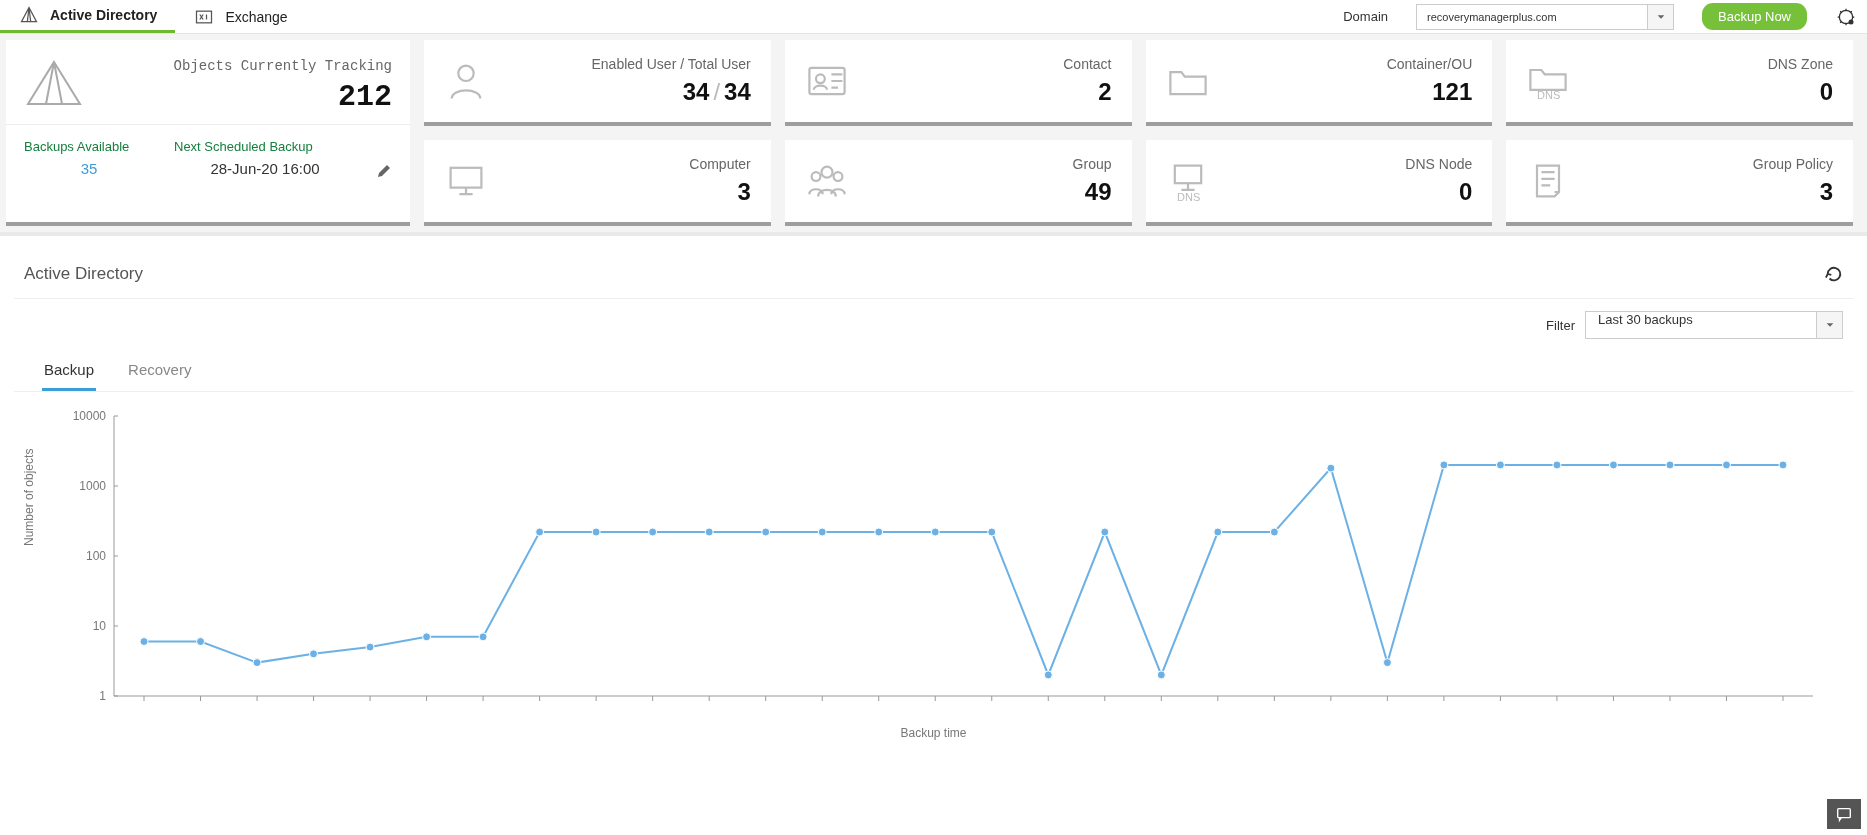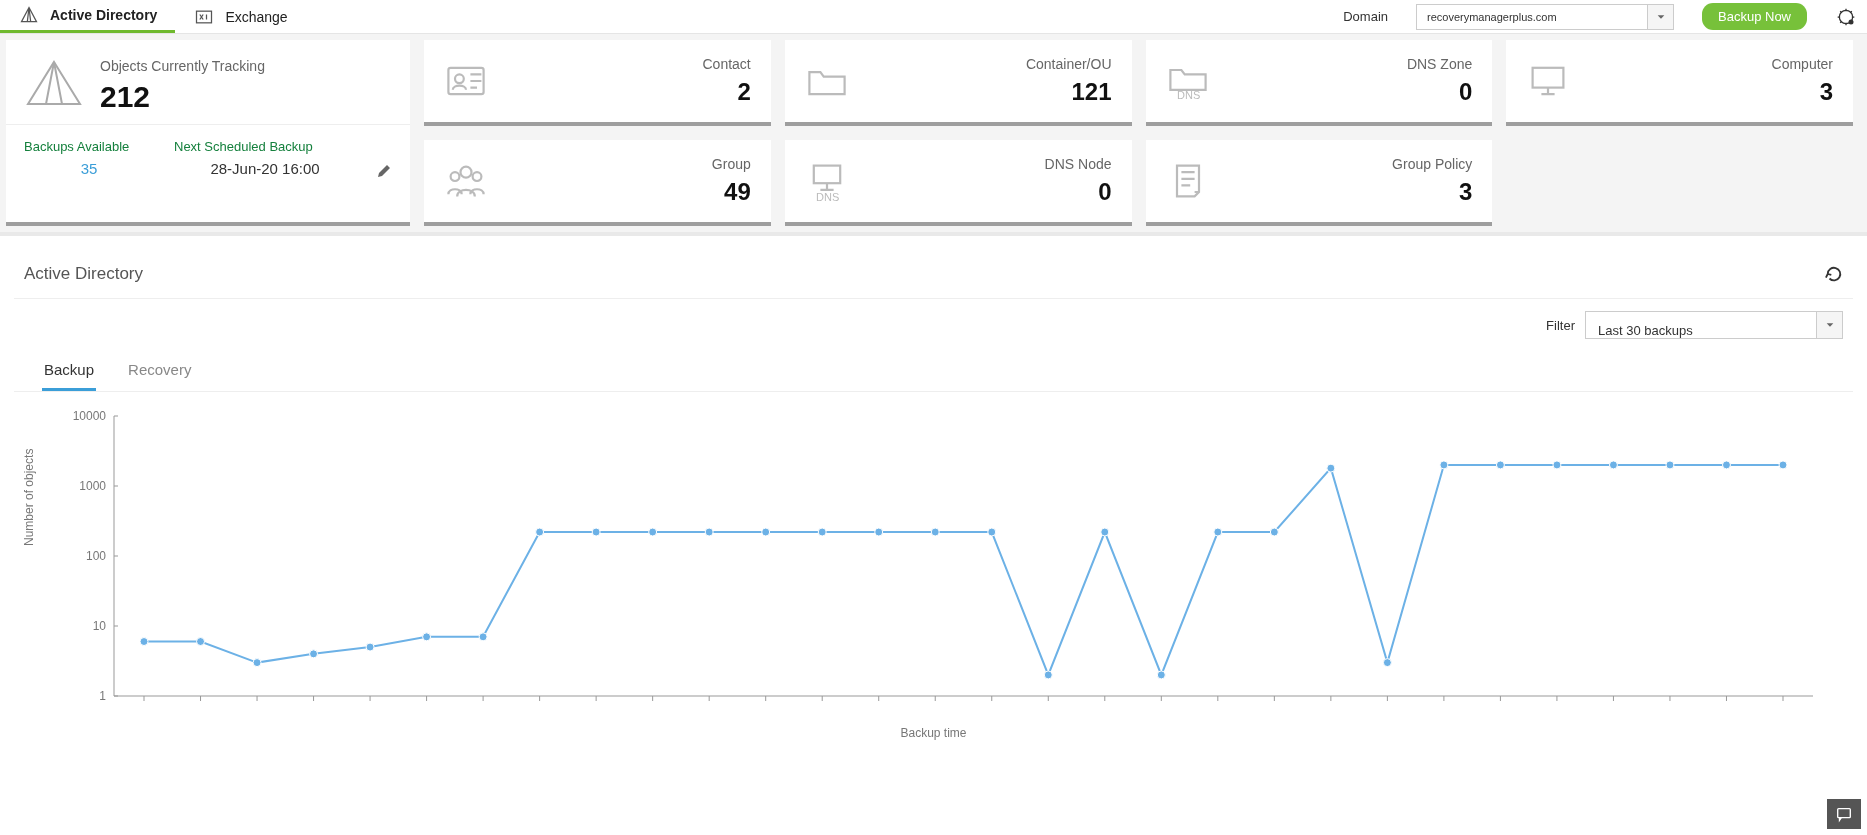--- a/index.html
+++ b/index.html
@@ -83,21 +83,21 @@
     display: flex;
     flex-direction: column;
   }
   .left-top {
     display: flex;
     padding: 18px 18px 10px 18px;
     gap: 16px;
     align-items: flex-start;
   }
   .left-top .ico { width: 60px; height: 50px; }
-  .left-top .txt { flex: 1; text-align: left; }
+  .left-top .txt { flex: 1; text-align: right; font-family: Liberation Mono, monospace; }
   .left-top .lbl { color: #666; font-size: 14px; }
   .left-top .num { font-size: 30px; font-weight: 700; color: #111; margin-top: 6px; }
   .left-bottom {
     display: flex;
     border-top: 1px solid #eee;
     padding: 14px 18px;
     gap: 20px;
     align-items: flex-start;
   }
   .lb-col .lbl { color: #15803d; font-size: 13px; }
@@ -144,21 +144,21 @@
   .refresh { width: 18px; height: 18px; cursor:pointer; }
   .filter-row {
     display: flex;
     justify-content: flex-end;
     padding: 12px 10px;
     align-items: center;
     gap: 10px;
   }
   .filter-select {
     display: flex;
-    align-items: flex-end;
+    align-items: flex-start;
     border: 1px solid #ccc;
     height: 28px;
   }
   .filter-select .val { padding: 0 12px; width: 230px; }
   .filter-select .dd { width: 26px; height: 100%; border-left: 1px solid #ccc; background: #f5f5f5; display:flex;align-items:center;justify-content:center;}
   .chart-tabs {
     display: flex;
     gap: 30px;
     padding: 0 28px;
     border-bottom: 1px solid #eee;
@@ -268,20 +268,32 @@
       </div>
       <div class="pencil">
         <svg viewBox="0 0 16 16" fill="#666">
             <path d="M2 14 l1-4 8-8 3 3 -8 8 -4 1z M10 3 l3 3"></path>
           </svg>
       </div>
     </div>
   </div>
 
   <div class="stat-grid">
+    <div class="stat">
+      <div class="ico">
+        <svg viewBox="0 0 40 40" fill="none" stroke="#bbb" stroke-width="2">
+            <circle cx="20" cy="13" r="7"></circle>
+            <path d="M7 36 c0-10 26-10 26 0"></path>
+          </svg>
+      </div>
+      <div class="txt">
+        <div class="lbl">Enabled User / Total User</div>
+        <div class="num"><span>34</span><span class="slash">/</span><span>34</span></div>
+      </div>
+    </div>
     <div class="stat">
       <div class="ico">
         <svg viewBox="0 0 40 40" fill="none" stroke="#bbb" stroke-width="2">
             <rect x="4" y="8" width="32" height="24" rx="2"></rect>
             <circle cx="14" cy="18" r="4"></circle>
             <path d="M8 28 c0-5 12-5 12 0 M24 14 h10 M24 20 h10 M24 26 h6"></path>
           </svg>
       </div>
       <div class="txt">
         <div class="lbl">Contact</div>

